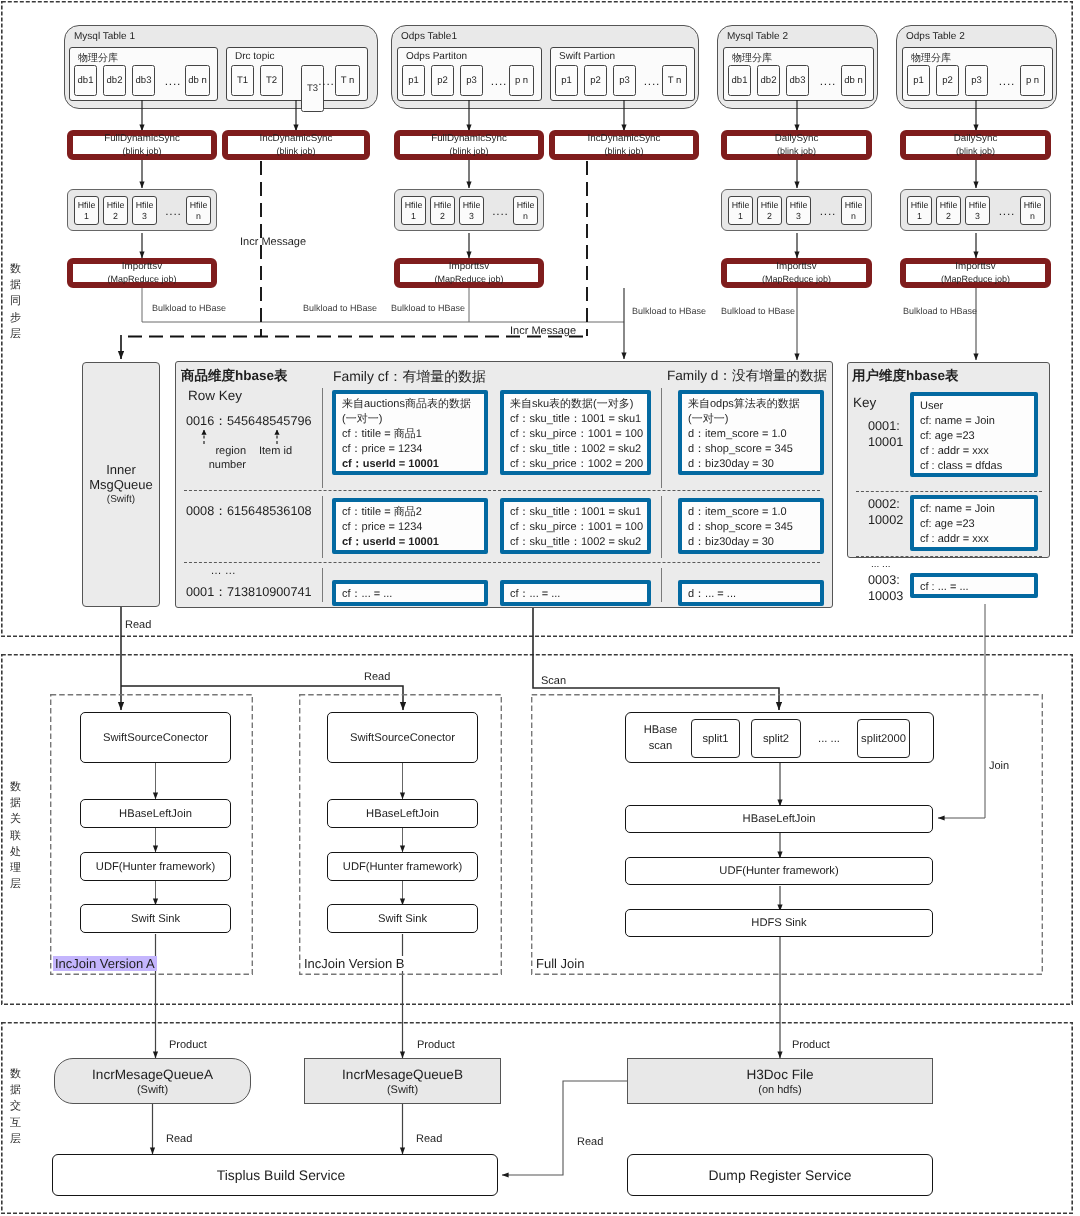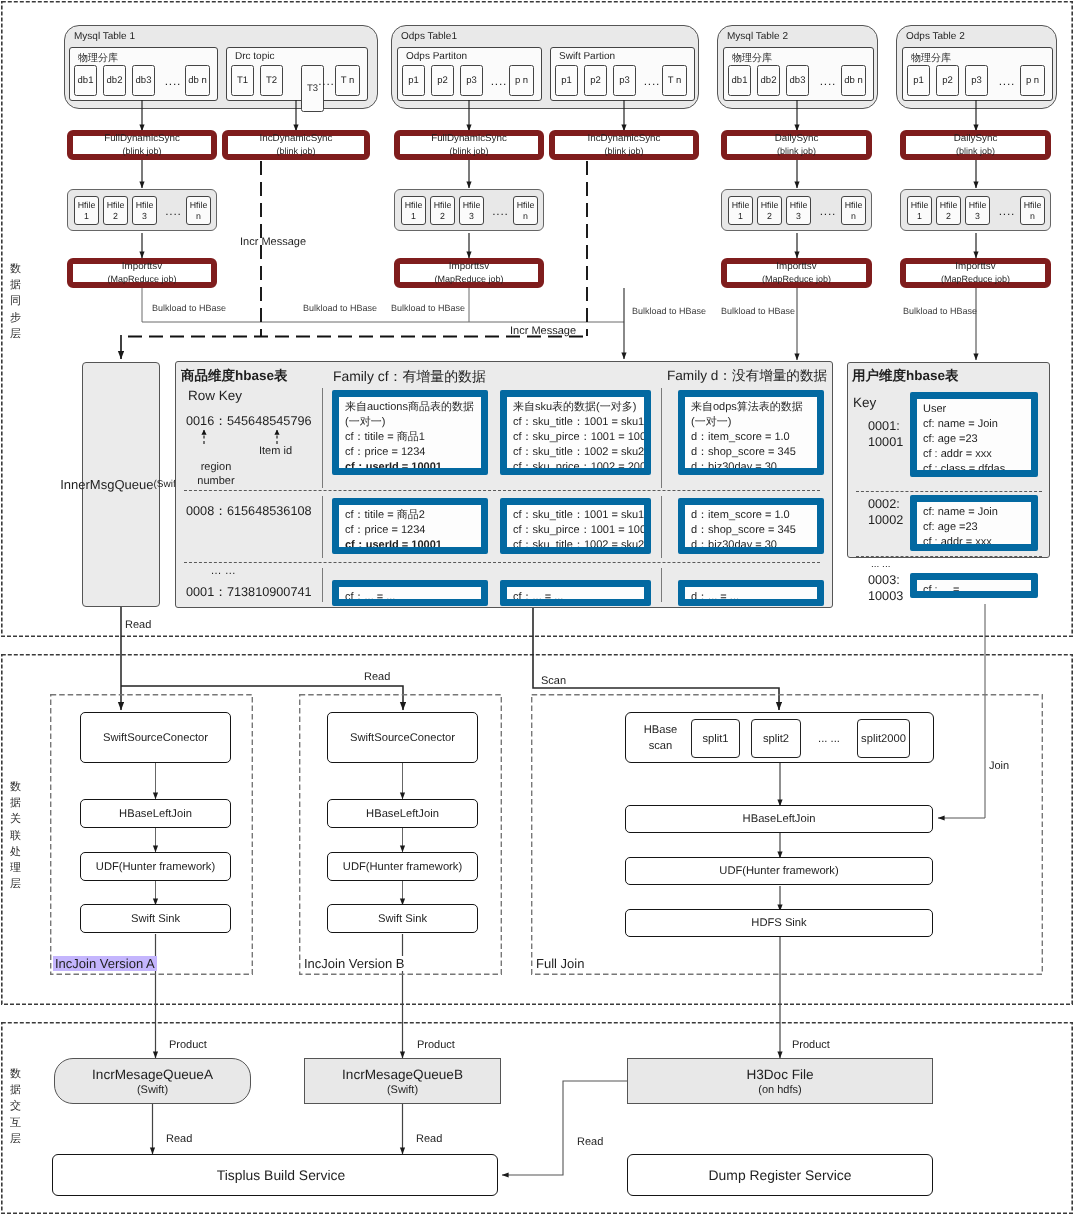--- a/index.html
+++ b/index.html
@@ -29,21 +29,21 @@
 
   
   .hfwrap{background:#e8e8e8;border:1px solid #666;border-radius:6px;}
   .hfcell{background:#fbfbfb;border:1px solid #444;border-radius:3px;
           display:flex;flex-direction:column;align-items:center;justify-content:center;
           font-size:8.8px;line-height:11px;}
 
   
   .hbox{background:#ebebeb;border:1px solid #555;border-radius:3px;}
   .hbtitle{font-size:13.5px;font-weight:bold;}
-  .datacard{background:#fdfdfd;border:7px solid #0369a1;border-radius:2px;font-size:11px;line-height:15px;padding:3px 6px;white-space:nowrap;overflow:hidden;}
+  .datacard{background:#fdfdfd;border:4px solid #0369a1;border-radius:2px;font-size:11px;line-height:15px;padding:3px 6px;white-space:nowrap;overflow:hidden;}
 
   
   .pbox{background:#ffffff;border:1.7px solid #151515;border-radius:5px;
         display:flex;align-items:center;justify-content:center;font-size:11.2px;}
   .dbox-label{font-size:13px;}
 
   
   .gbox{background:#e8e8e8;border:1px solid #555;
         display:flex;flex-direction:column;align-items:center;justify-content:center;}
   .gbox .l1{font-size:13.6px;line-height:17px;}
@@ -315,38 +315,38 @@
         <div class="l2">(MapReduce job)</div>
       </div>
       <div class="abs proc" style="left:721px;top:258px;width:151px;height:30px;">
         <div class="l1">Importtsv</div>
         <div class="l2">(MapReduce job)</div>
       </div>
       <div class="abs proc" style="left:900px;top:258px;width:151px;height:30px;">
         <div class="l1">Importtsv</div>
         <div class="l2">(MapReduce job)</div>
       </div>
-      <div class="abs" style="left:82px;top:362px;width:78px;height:245px;background:#ebebeb;border:1px solid #555;border-radius:4px;display:flex;flex-direction:row;align-items:center;justify-content:center;">
+      <div class="abs" style="left:82px;top:362px;width:78px;height:245px;background:#ebebeb;border:1px solid #555;border-radius:4px;display:flex;flex-direction:column;align-items:center;justify-content:center;">
         <div style="font-size:13px;line-height:15px;">Inner</div>
         <div style="font-size:13px;line-height:15px;">MsgQueue</div>
         <div style="font-size:10px;line-height:15px;">(Swift)</div>
       </div>
       <div class="abs hbox" style="left:175px;top:361px;width:658px;height:247px;">
         <div class="abs hbtitle" style="left:5px;top:6px;">商品维度hbase表</div>
         <div class="abs" style="left:157px;top:6px;font-size:13.9px;">Family cf：有增量的数据</div>
         <div class="abs" style="left:491px;top:6px;font-size:13.6px;">Family d：没有增量的数据</div>
         <div class="abs" style="left:146px;top:26px;width:1px;height:100px;background:#7a7a7a;"></div>
         <div class="abs" style="left:146px;top:134px;width:1px;height:62px;background:#7a7a7a;"></div>
         <div class="abs" style="left:146px;top:206px;width:1px;height:34px;background:#7a7a7a;"></div>
         <div class="abs" style="left:485px;top:26px;width:1px;height:100px;background:#7a7a7a;"></div>
         <div class="abs" style="left:485px;top:134px;width:1px;height:62px;background:#7a7a7a;"></div>
         <div class="abs" style="left:485px;top:206px;width:1px;height:34px;background:#7a7a7a;"></div>
         <div class="abs" style="left:12px;top:26px;font-size:13.5px;">Row Key</div>
         <div class="abs" style="left:10px;top:51px;font-size:12.7px;">0016：545648545796</div>
-        <div class="abs" style="left:10px;top:83px;font-size:11px;line-height:13.5px;text-align:center;width:60px;margin-top:16px;">
+        <div class="abs" style="left:10px;top:83px;font-size:11px;line-height:13.5px;text-align:right;width:60px;">
           <div>region</div>
           <div>number</div>
         </div>
         <div class="abs" style="left:83px;top:83px;font-size:11px;text-align:right;">Item id</div>
         <svg style="position:absolute;left:0;top:0;width:660px;height:250px;overflow:visible;">
           <defs>
             <marker id="ahtiny" markerWidth="10" markerHeight="10" refX="4.8" refY="2.6" orient="auto" markerUnits="userSpaceOnUse">
               <path d="M0,0 L5,2.6 L0,5.2 z" fill="#111"></path>
             </marker>
           </defs>

